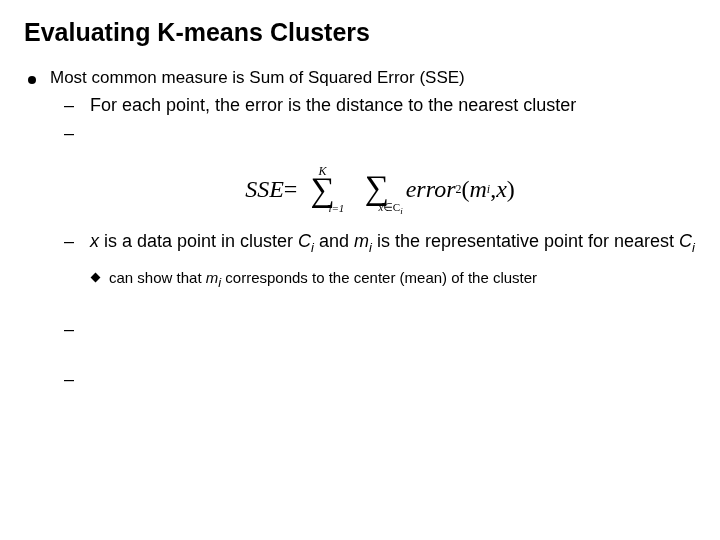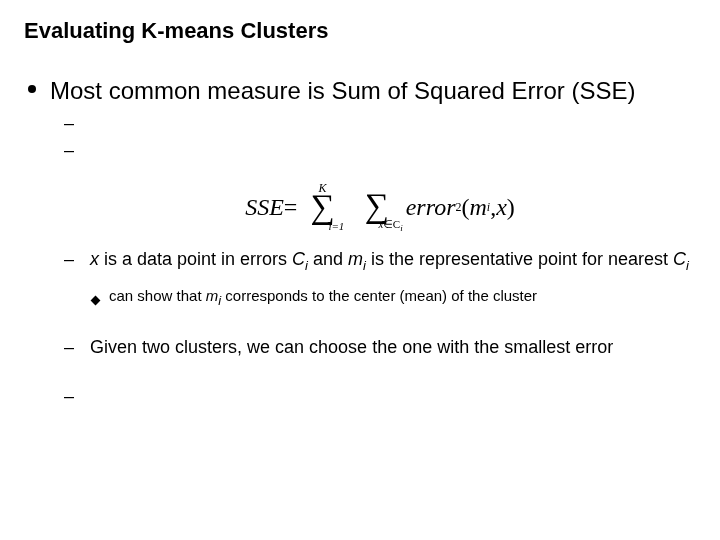--- a/index.html
+++ b/index.html
@@ -8,35 +8,35 @@
     height: 540px;
     background: #fff;
     font-family: Arial, Helvetica, sans-serif;
     color: #000;
     padding: 18px 24px 0 24px;
     overflow: hidden;
   }
   .title {
     font-family: Verdana, Geneva, sans-serif;
     font-weight: 700;
-    font-size: 22px;
-    margin-bottom: 32px;
+    font-size: 25px;
+    margin-bottom: 20px;
   }
   .level1 {
     display: flex;
     align-items: flex-start;
     margin-left: 4px;
     margin-bottom: 6px;
   }
   .bullet-dot {
     width: 8px; height: 8px; background: #000; border-radius: 0;
     margin-top: 9px; margin-right: 14px; flex-shrink: 0;
   }
   .bullet-dot.round { border-radius: 50%; width: 8px; height: 8px; }
-  .level1-text { font-size: 24px; line-height: 1.25; }
+  .level1-text { font-size: 17px; line-height: 1.25; }
   .sublist { margin-left: 40px; }
   .dash-item {
     display: flex;
     align-items: flex-start;
     margin-top: 4px;
     margin-bottom: 4px;
   }
   .dash-item.gap { margin-top: 26px; }
   .dash {
     font-size: 18px; margin-right: 12px; line-height: 1.3; flex-shrink: 0;
@@ -61,21 +61,21 @@
   }
   .sigma-top { font-size: 12px; font-style: italic; margin-bottom: -2px; }
   .sigma { font-size: 34px; font-style: normal; line-height: 0.9; }
   .sigma-bot { font-size: 11px; font-style: italic; margin-top: -2px; margin-left: 28px; }
   .sup { font-size: 12px; vertical-align: super; font-style: normal; }
   .subf { font-size: 12px; vertical-align: sub; font-style: italic; }
   .italic { font-style: italic; }
   .subtext { font-size: 13px; vertical-align: sub; font-style: italic; }
   .sub3 {
     display: flex;
-    align-items: center;
+    align-items: flex-start;
     margin-left: 28px;
     margin-top: 12px;
   }
   .diamond {
     width: 7px; height: 7px; background: #000; transform: rotate(45deg);
     margin-top: 6px; margin-right: 10px; flex-shrink: 0;
   }
   .sub3-text { font-size: 15px; line-height: 1.3; }
 </style>
 </head>
@@ -85,20 +85,21 @@
 
 <div class="level1">
   <div class="bullet-dot round"></div>
   <div class="level1-text">Most common measure is Sum of Squared Error (SSE)</div>
 </div>
 
 <div class="sublist">
 
   <div class="dash-item">
     <div class="dash">–</div>
+    <div class="dash-text">For each point, the error is the distance to the nearest cluster</div>
   </div>
 
   <div class="dash-item">
     <div class="dash">–</div>
   </div>
 
   <div class="formula-wrap">
     <span class="formula">
       <span>SSE</span>
       <span class="rm"> = </span>
@@ -119,33 +120,32 @@
         <span class="subf">i</span>
         <span class="rm">, </span>
         <span>x</span>
         <span class="rm">)</span>
     </span>
   </div>
 
   <div class="dash-item">
     <div class="dash">–</div>
     <div class="dash-text">
-      <span class="italic">x</span><span> is a data point in errors </span><span class="italic">C</span><span class="subtext">i</span><span> and </span><span class="italic">m</span><span class="subtext">i</span><span> is the representative point for nearest </span><span class="italic">C</span><span class="subtext">i</span>
+      <span class="italic">x</span><span> is a data point in cluster </span><span class="italic">C</span><span class="subtext">i</span><span> and </span><span class="italic">m</span><span class="subtext">i</span><span> is the representative point for nearest </span><span class="italic">C</span><span class="subtext">i</span>
     </div>
   </div>
 
   <div class="sub3">
     <div class="diamond"></div>
     <div class="sub3-text">
       <span>can show that </span><span class="italic">m</span><span class="subtext">i</span><span> corresponds to the center (mean) of the cluster</span>
     </div>
   </div>
 
   <div class="dash-item gap">
     <div class="dash">–</div>
-    <div class="dash-text">Given two clusters, we can choose the one with the smallest error</div>
   </div>
 
   <div class="dash-item gap">
     <div class="dash">–</div>
   </div>
 
 </div>
 
 </body></html>

